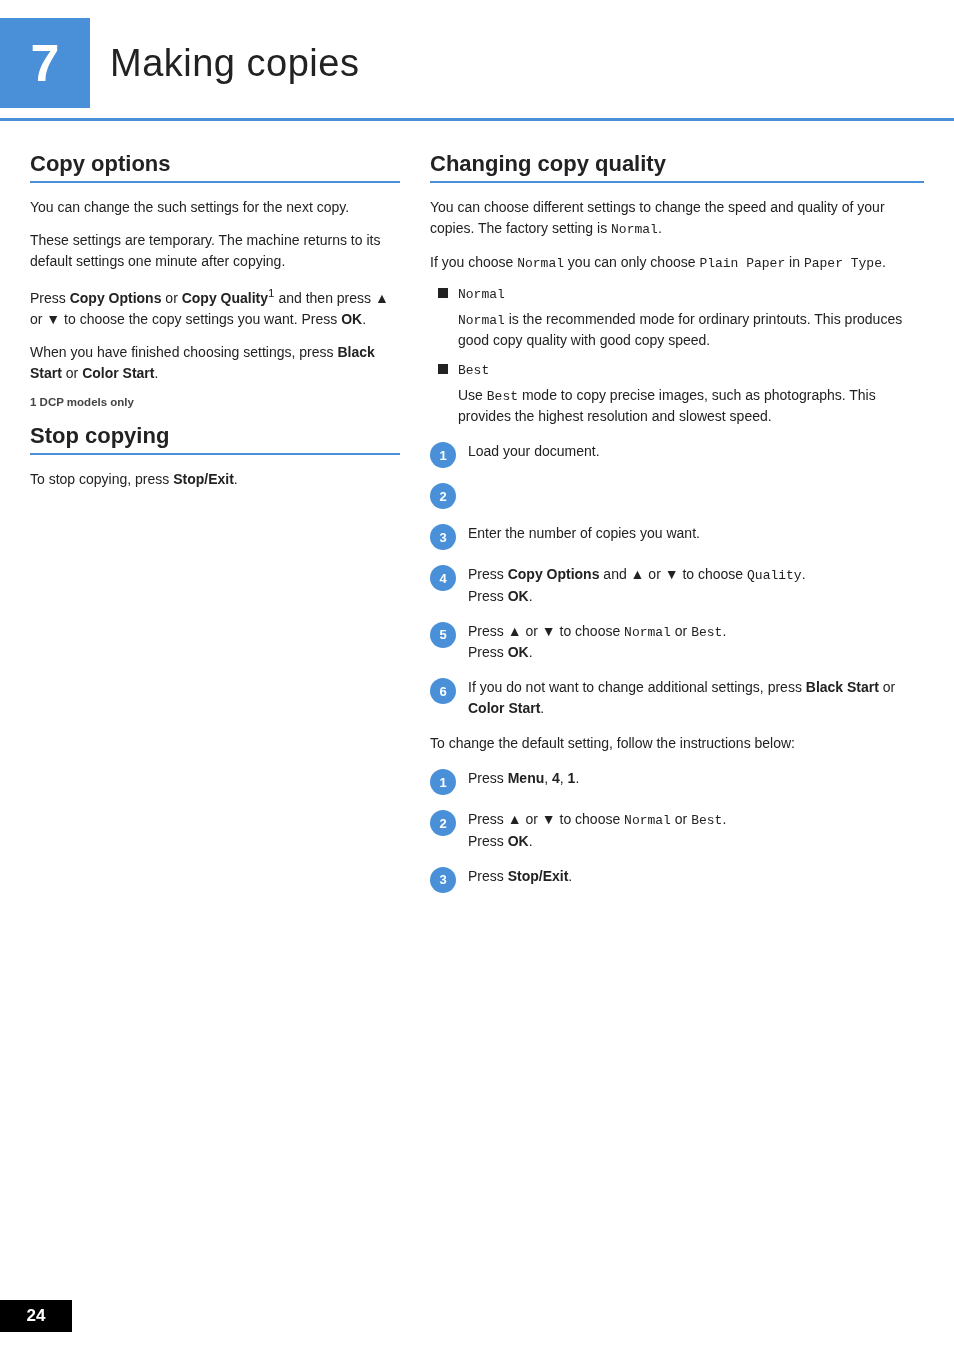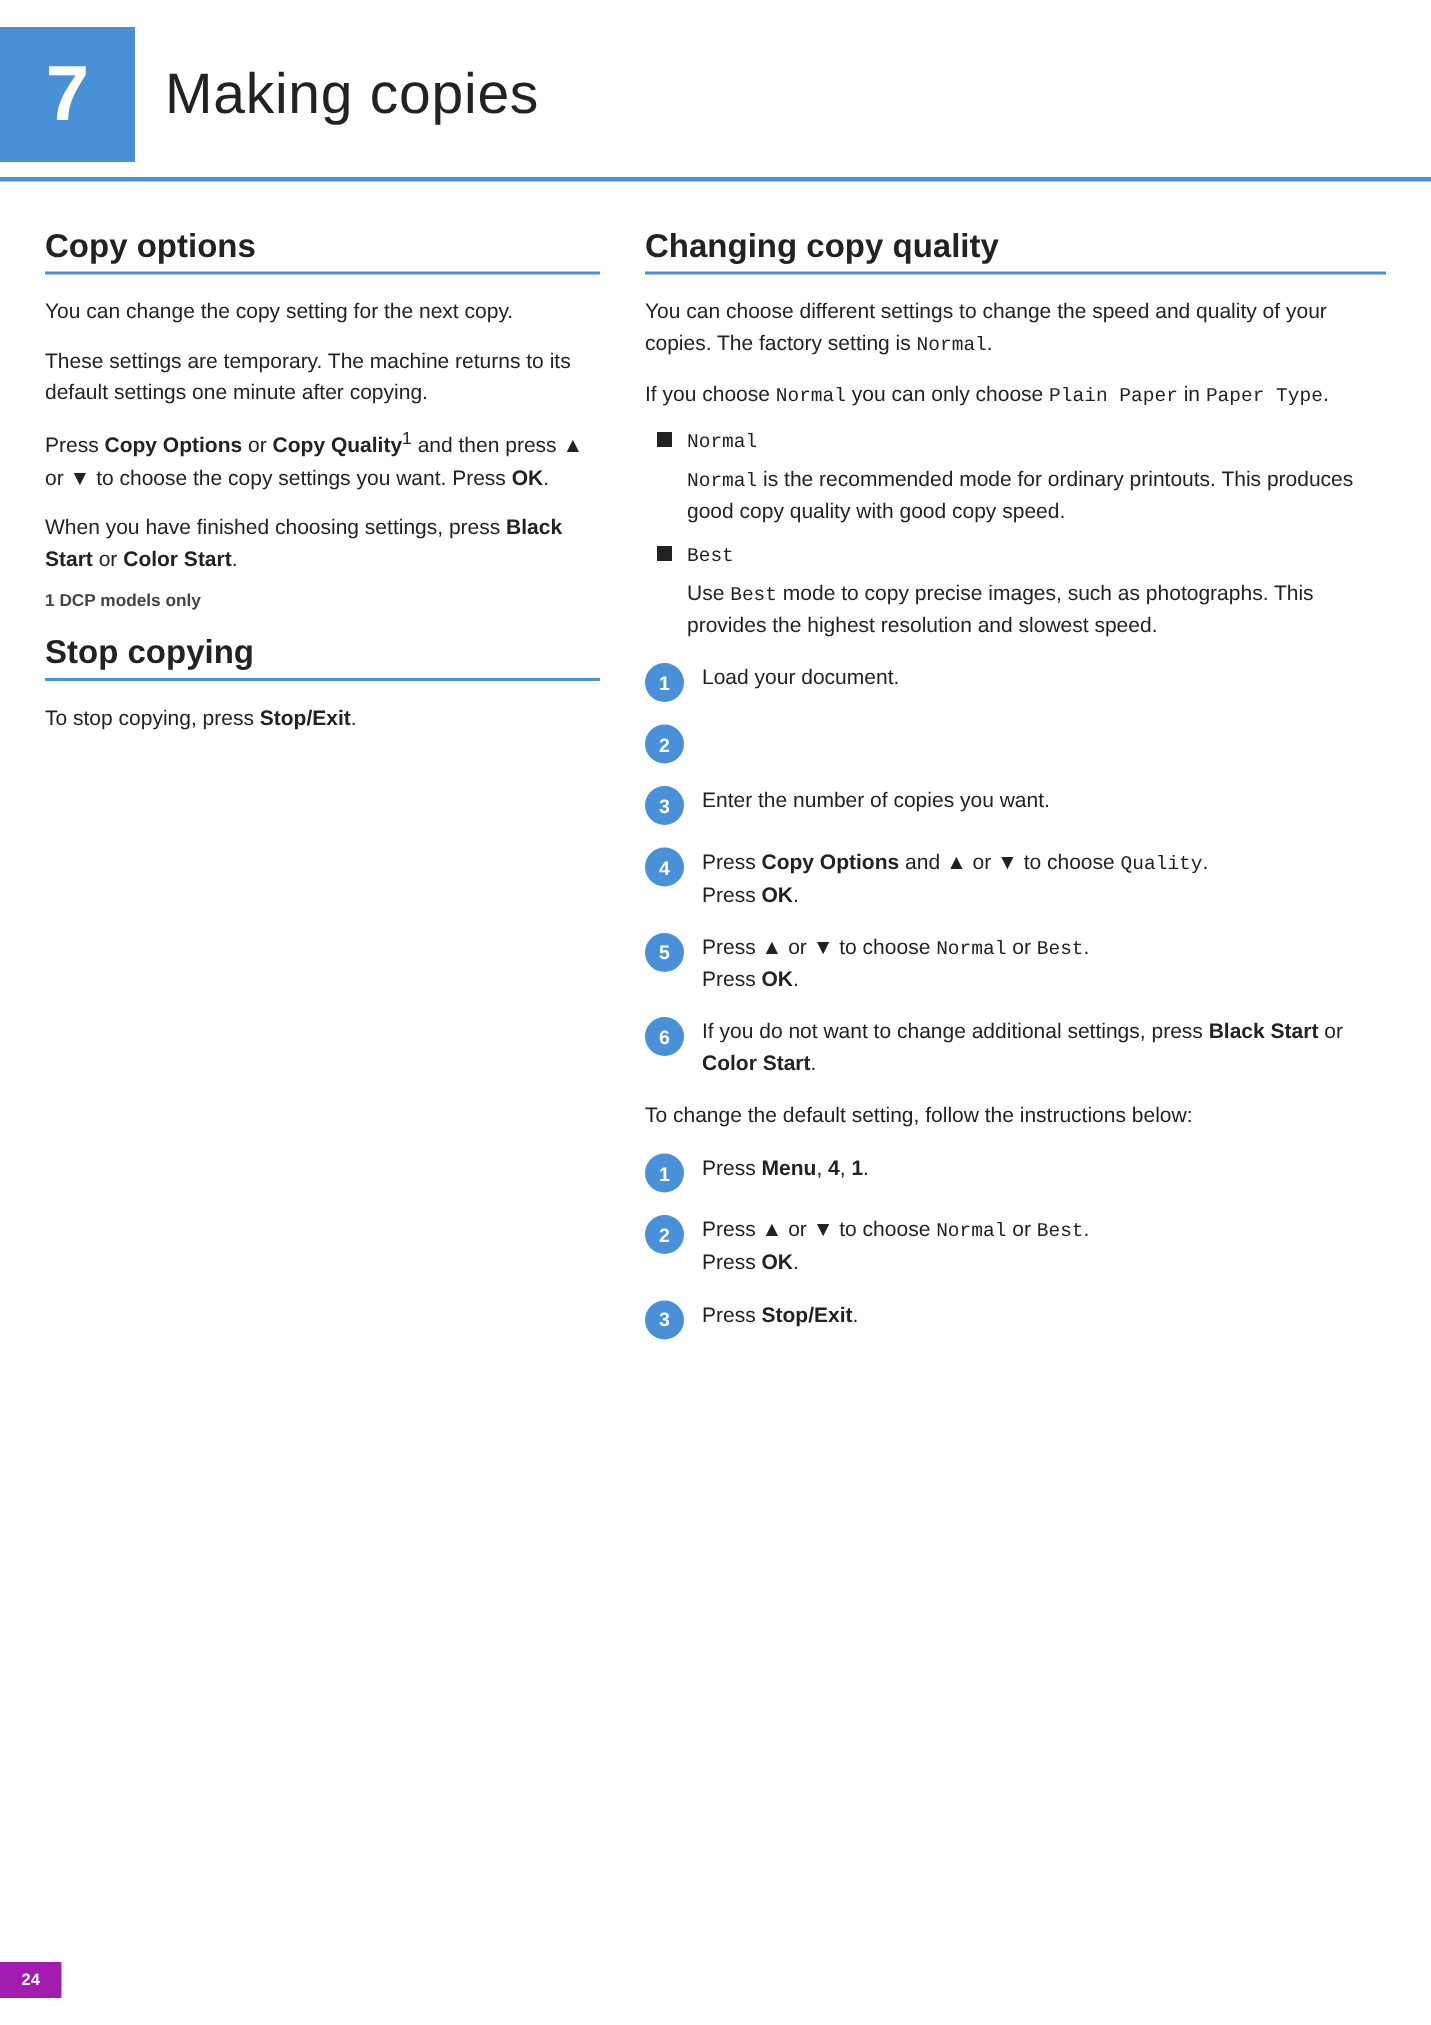--- a/index.html
+++ b/index.html
@@ -189,26 +189,26 @@
     
     .subsection {
       margin-top: 0;
     }
 
     
     .page-footer {
       position: absolute;
       bottom: 18px;
       left: 0;
-      width: 41px;
-      background: #a21caf;
+      width: 72px;
+      background: #000000;
       color: #fff;
       text-align: center;
       padding: 6px 0;
-      font-size: 11px;
+      font-size: 17px;
       font-weight: bold;
     }
   </style>
 </head>
 <body>
 
 <div class="page-header">
   <div class="header-bar">
     <div class="chapter-number-box">
       <span>7</span>
@@ -216,21 +216,21 @@
     <h1 class="chapter-title">Making copies</h1>
   </div>
 </div>
 
 <div class="main-content">
 
   <div class="left-col">
 
     <div>
       <h2 class="section-title">Copy options</h2>
-      <p class="para">You can change the copy setting for the next copy.</p>
+      <p class="para">You can change the such settings for the next copy.</p>
       <p class="para">These settings are temporary. The machine returns to its default settings one minute after copying.</p>
       <p class="para">
         Press <strong>Copy Options</strong> or <strong>Copy Quality</strong><sup>1</sup> and then press ▲ or ▼ to choose the copy settings you want. Press <strong>OK</strong>.
       </p>
       <p class="para">
         When you have finished choosing settings, press <strong>Black Start</strong> or <strong>Color Start</strong>.
       </p>
       <p class="footnote">1    DCP models only</p>
     </div>
 

